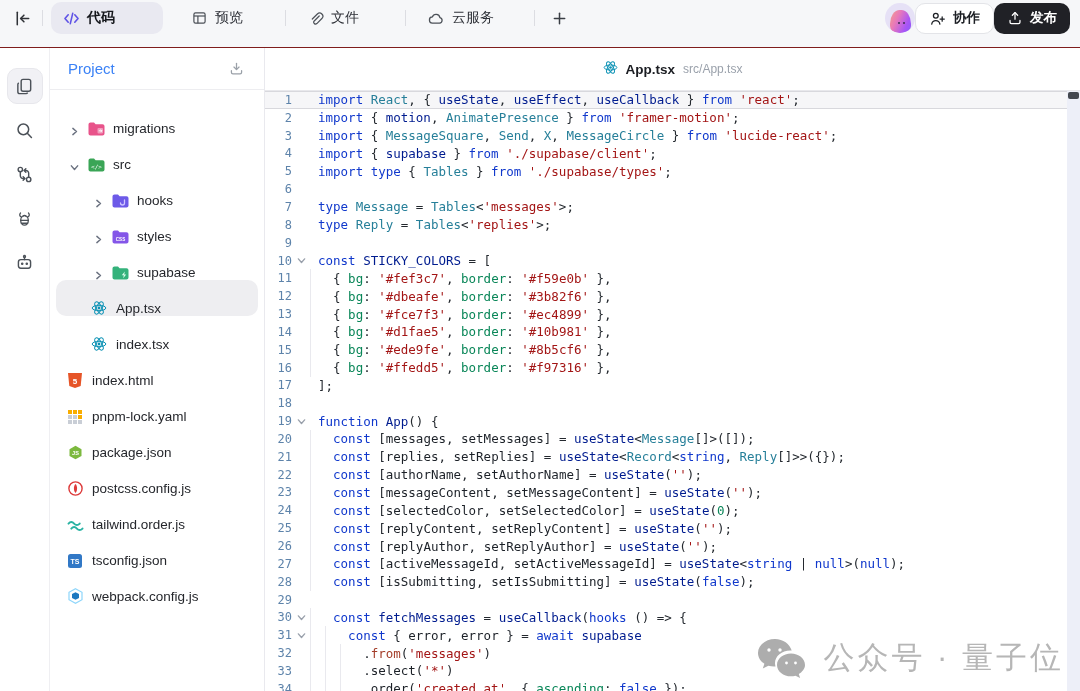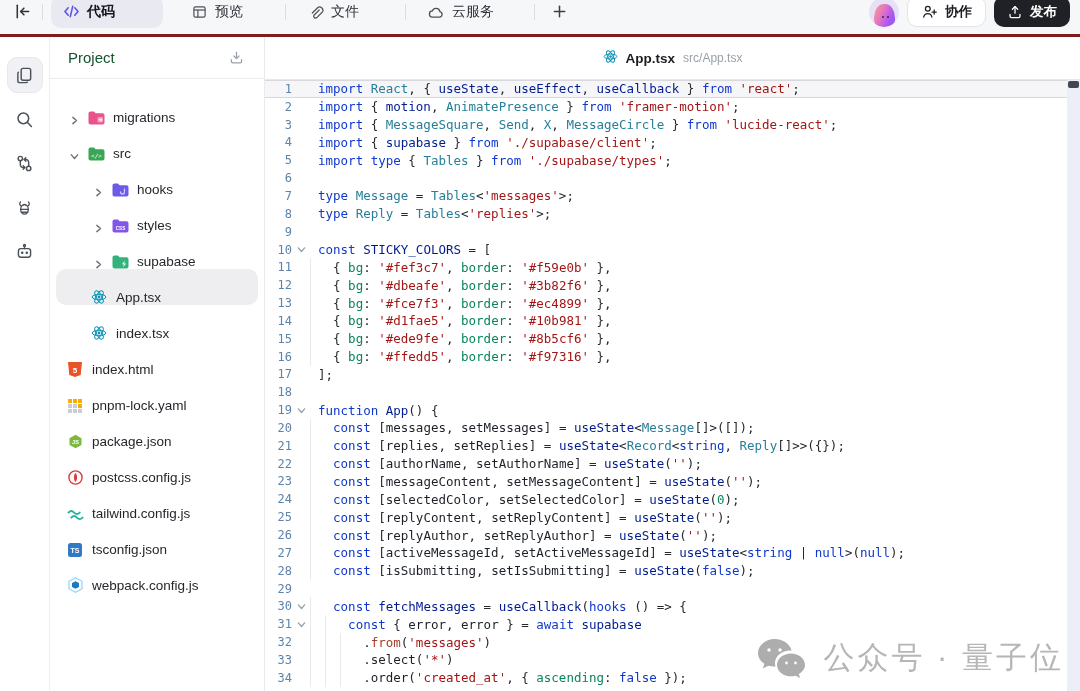--- a/index.html
+++ b/index.html
@@ -7,43 +7,43 @@
     --c-g:#098658; --c-p:#24292f; --c-m:#a43e2a; --c-ln:#5d83aa;
     --cur-bg:#f6f6f8; --sel-row:#eeeef1; --tab-bg:#e9e9f1; --pub-bg:#202126;
     --sb-track:#edeff8; --sb-thumb:#43474f; --wm:#b6b6b6;
   }
   *{box-sizing:border-box;margin:0;padding:0}
   html,body{width:1080px;height:691px;overflow:hidden}
   body{font-family:"Liberation Sans","DejaVu Sans",sans-serif;background:#fff;color:#1c1f24}
   .app{width:1080px;height:691px;display:flex;flex-direction:column;overflow:hidden}
 
   
-  .topbar{height:37px;flex:none;display:flex;align-items:center;background:#f6f7f9;border-bottom:3px solid #7f1d1d;padding:0 10px 11px 8px}
+  .topbar{height:48px;flex:none;display:flex;align-items:center;background:#f6f7f9;border-bottom:1px solid #7f1d1d;padding:0 10px 11px 8px}
   .icon-btn{width:28px;height:28px;display:flex;align-items:center;justify-content:center;border-radius:8px;cursor:pointer;flex:none}
   .tsep{width:1px;height:16px;background:#dcdde2;flex:none}
   .tab{display:flex;align-items:center;gap:7px;height:32px;padding:0 12px;border-radius:10px;font-size:14px;color:#2e3138;cursor:pointer;flex:none;white-space:nowrap}
   .tab.active{background:var(--tab-bg);color:#15171c;font-weight:700}
   .tab .glyph{display:flex;align-items:center}
-  .right-group{margin-left:auto;display:flex;align-items:center;gap:8px}
+  .right-group{margin-left:auto;display:flex;align-items:center;gap:0}
   .avatar{width:30px;height:30px;border-radius:50%;background:#e6e1f6;position:relative;overflow:hidden;flex:none;cursor:pointer}
   .avatar .blob{position:absolute;left:5px;right:4px;top:7px;bottom:0;border-radius:46% 46% 40% 40%/60% 60% 30% 30%;background:linear-gradient(115deg,#f59e8b 0%,#e879b9 35%,#a855f7 75%,#8b5cf6 100%)}
   .avatar .eye{position:absolute;width:2px;height:2px;border-radius:50%;background:#3b2b4f;top:19px}
   .btn{display:flex;align-items:center;gap:7px;height:31px;padding:0 13px;border-radius:10px;font-size:13.5px;cursor:pointer;white-space:nowrap}
   .btn.ghost{background:#fff;border:1px solid #e3e4e8;color:#1c1f24;font-weight:600}
   .btn.dark{background:var(--pub-bg);color:#fff;font-weight:600}
 
   
   .main{flex:1;display:flex;min-height:0}
   .rail{width:50px;flex:none;border-right:1px solid #efeff2;display:flex;flex-direction:column;align-items:center;padding-top:20px;gap:8px;background:#fff}
   .rail-btn{width:36px;height:36px;display:flex;align-items:center;justify-content:center;border-radius:10px;cursor:pointer}
   .rail-btn.active{background:#f1f1f5;border:1px solid #e7e7ec}
 
   .panel{width:215px;flex:none;border-right:1px solid #e9e9ee;display:flex;flex-direction:column;background:#fff}
   .panel-head{height:42px;flex:none;display:flex;align-items:center;padding:0 14px 0 18px;border-bottom:1px solid #ededf0}
-  .panel-title{flex:1;font-size:15px;color:#14532d}
+  .panel-title{flex:1;font-size:15px;color:#3b82f6}
   .tree{flex:1;overflow:hidden;padding-top:10px}
   .trow{height:36px;display:flex;align-items:flex-end;font-size:13.5px;color:#25272c;cursor:pointer;margin:0 6px;border-radius:10px;padding-left:10px}
   .trow.d2{padding-left:34px}
   .trow.selected{background:var(--sel-row)}
   .trow .chev{width:16px;margin-right:5px;display:flex;justify-content:center;flex:none}
   .trow .ficon{width:18px;margin-right:8px;display:flex;justify-content:center;align-items:center;flex:none}
   .trow .lbl{white-space:nowrap}
 
   
   .editor{flex:1;min-width:0;position:relative;background:#fff;display:flex;flex-direction:column}
@@ -389,21 +389,21 @@
           </div>
           <div class="trow">
             <span class="ficon">
               <svg width="17" height="12" viewBox="0 0 17 12">
                 <g fill="none" stroke="#2ab3a3" stroke-width="2" stroke-linecap="round">
                   <path d="M1.5 3.6q2.8-3 5.6 0t5.6 0"></path>
                   <path d="M4.3 8.6q2.8-3 5.6 0t5.6 0"></path>
                 </g>
               </svg>
             </span>
-            <span class="lbl">tailwind.config.js</span>
+            <span class="lbl">tailwind.order.js</span>
           </div>
           <div class="trow">
             <span class="ficon">
               <svg width="14" height="14" viewBox="0 0 14 14">
                 <rect width="14" height="14" rx="2.5" fill="#3178c6"></rect>
                 <text x="7" y="10.2" font-size="7" fill="#fff" text-anchor="middle" font-weight="bold" font-family="Liberation Sans,sans-serif">TS</text>
               </svg>
             </span>
             <span class="lbl">tsconfig.json</span>
           </div>

